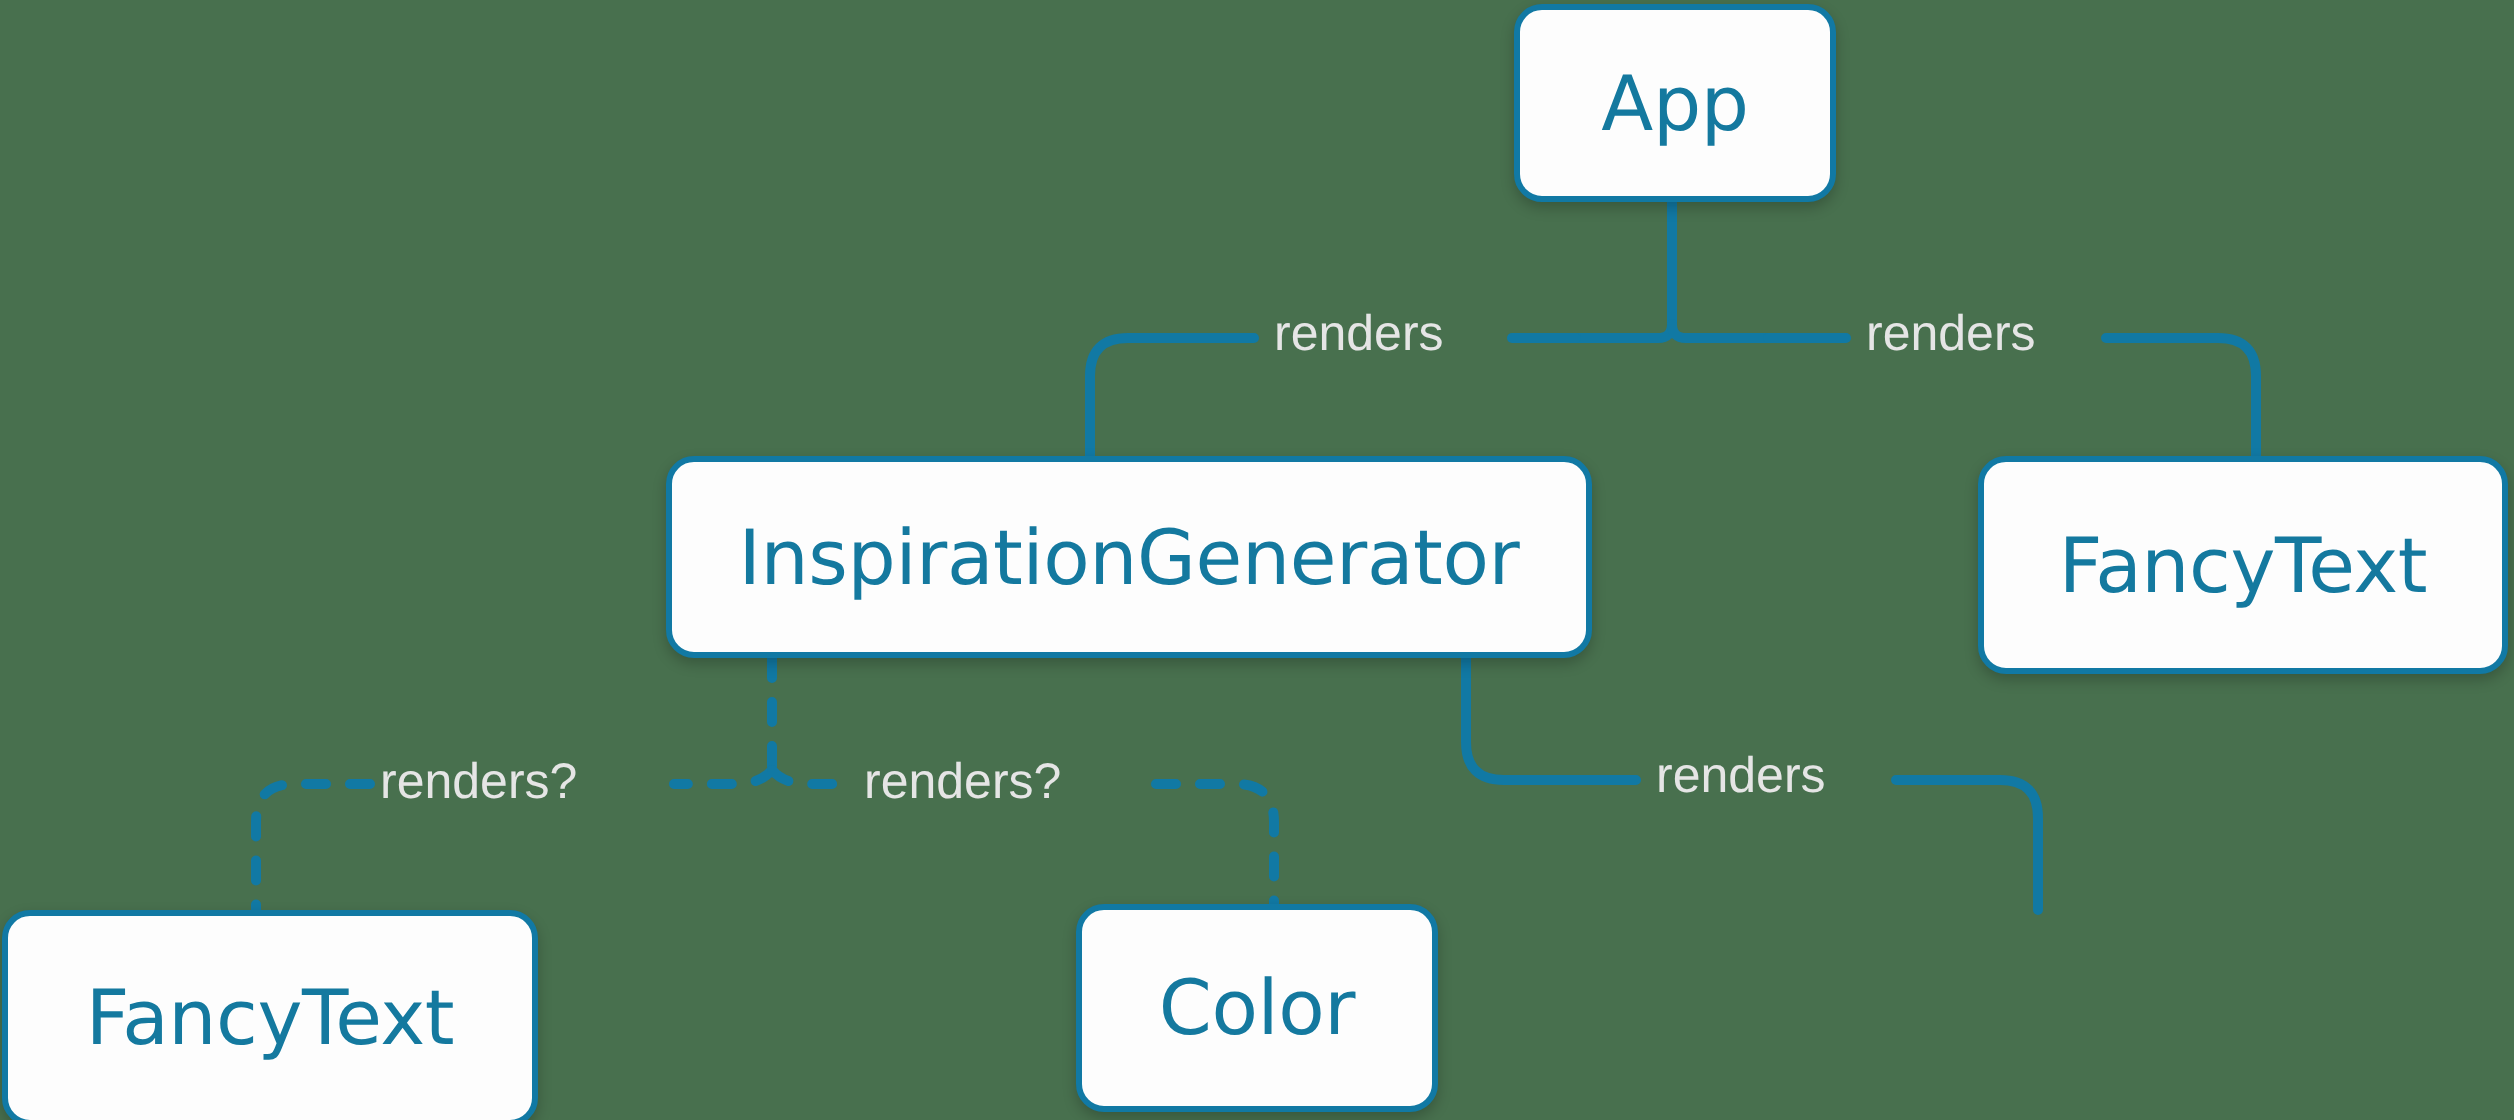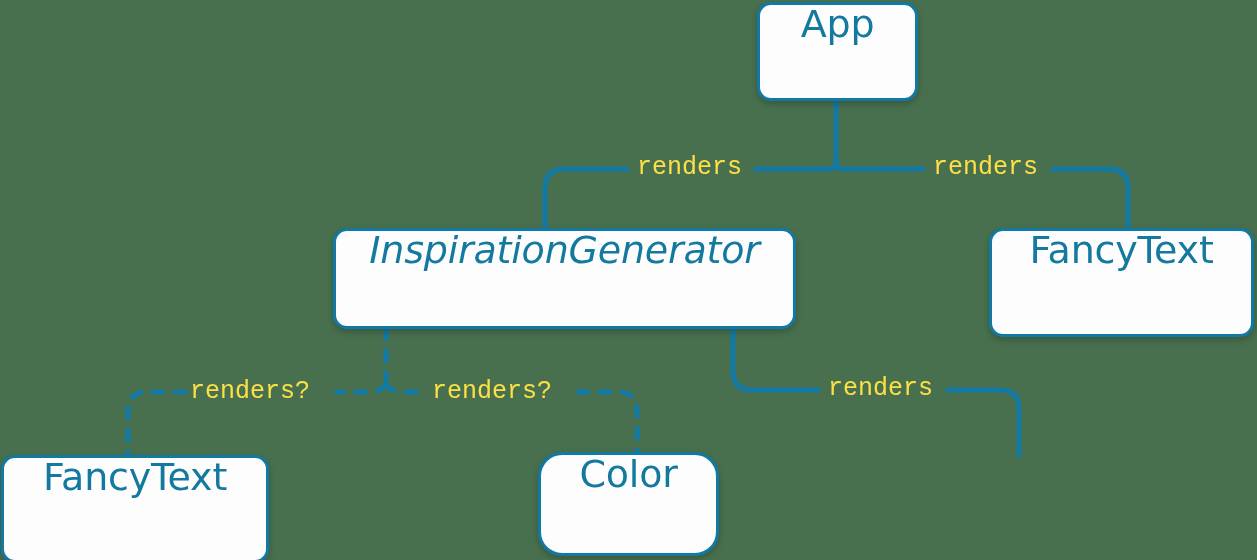--- a/index.html
+++ b/index.html
@@ -25,46 +25,46 @@
     width: 1257px;
     height: 560px;
   }
   .node {
     position: absolute;
     background: #fdfdfd;
     border: 3px solid #1179a4;
     border-radius: 14px;
     box-sizing: border-box;
     display: flex;
-    align-items: flex-start;
+    align-items: center;
     justify-content: center;
     box-shadow: 0 3px 7px rgba(0,0,0,0.22);
   }
   .node-label {
     color: #14799f;
     font-size: 38px;
     line-height: 1;
     letter-spacing: -0.2px;
     white-space: nowrap;
   }
   #node-app { left: 757px; top: 2px; width: 161px; height: 99px; }
   #node-app .node-label { font-size: 38px; }
-  #node-inspiration { left: 333px; top: 228px; width: 463px; height: 101px; font-style: italic; }
+  #node-inspiration { left: 333px; top: 228px; width: 463px; height: 101px; }
   #node-fancytext-right { left: 989px; top: 228px; width: 265px; height: 109px; }
   #node-fancytext-bottom { left: 1px; top: 455px; width: 268px; height: 108px; border-radius: 14px; }
-  #node-color { left: 538px; top: 452px; width: 181px; height: 104px; border-radius: 24px; }
+  #node-color { left: 538px; top: 452px; width: 181px; height: 104px; }
   #node-copyright { left: 878px; top: 455px; width: 268px; height: 105px; }
 
   .edge-label {
     position: absolute;
-    color: #fde047;
+    color: #e5e5e5;
     font-size: 25px;
     line-height: 1;
     white-space: nowrap;
-    font-family: Liberation Mono, monospace;
+    font-family: Liberation Sans, sans-serif;
   }
   #label-renders-1 { left: 637px; top: 155px; }
   #label-renders-2 { left: 933px; top: 155px; }
   #label-renders-3 { left: 828px; top: 376px; }
   #label-renders-q1 { left: 190px; top: 379px; }
   #label-renders-q2 { left: 432px; top: 379px; }
 </style>
 </head>
 <body>
 

